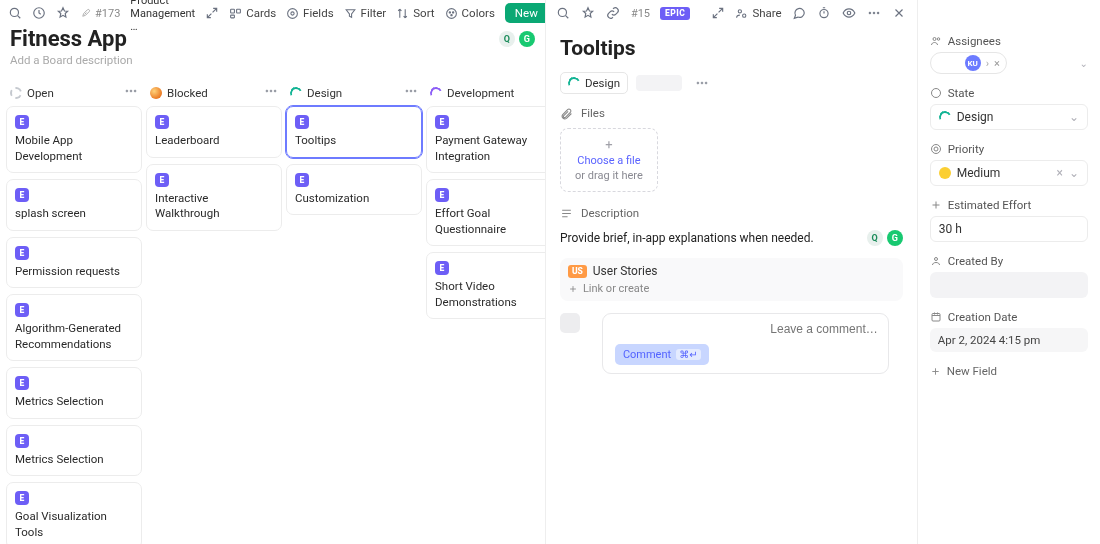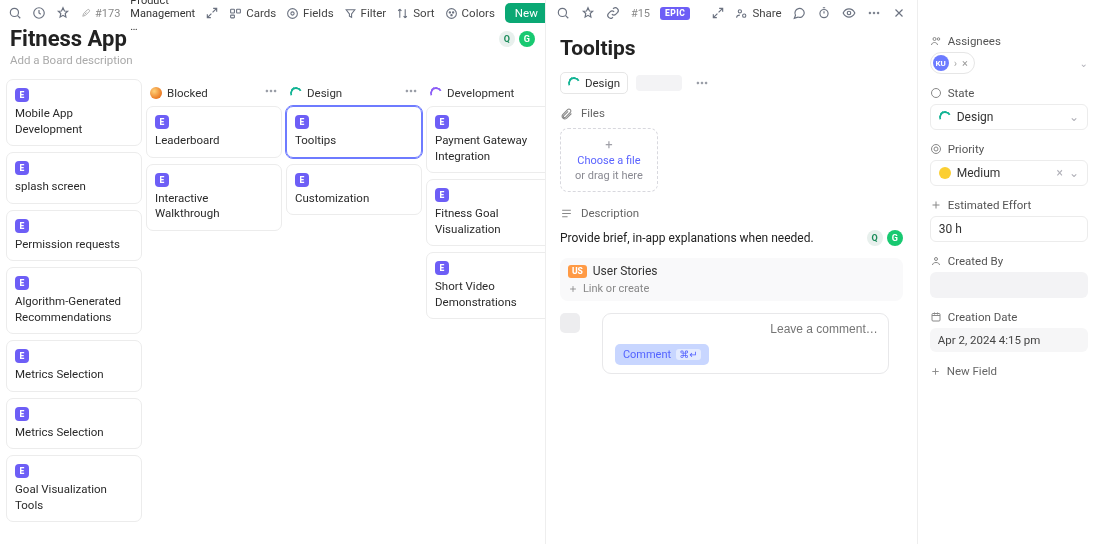--- a/index.html
+++ b/index.html
@@ -78,21 +78,21 @@
   .comment-btn { margin-top: 8px; display: inline-flex; align-items: center; gap: 5px; background: #c8d6ff; color: #5363ff; border-radius: 5px; padding: 4px 8px; font-size: 11px; }
   .comment-btn .kb { background: rgba(255,255,255,.5); border-radius: 3px; padding: 0 3px; font-size: 10px; }
   .comment-wrap { display:flex; gap:8px; margin:4px 14px; align-items:flex-start;}
   .comment-wrap .av { width:20px; height:20px; background:#ededef; border-radius:5px; flex-shrink:0; margin-top:4px;}
 
   
   .meta-sec { padding: 6px 12px; }
   .meta-lbl { display: flex; align-items: center; gap: 6px; font-size: 11.5px; color: #555; margin-bottom: 4px; }
   .meta-lbl svg { width: 12px; height: 12px; stroke: #888; }
   .assignee-chip { display: inline-flex; align-items: center; border: 1px solid #e6e6e6; border-radius: 14px; padding: 2px 6px 2px 2px; gap: 5px; font-size: 11px; }
-  .assignee-chip .av { width: 16px; height: 16px; border-radius: 50%; background: #6c7bff; color:#fff; font-size:8px; font-weight:700; display:inline-flex; align-items:center; justify-content:center; }
+  .assignee-chip .av { width: 16px; height: 16px; border-radius: 50%; background: #6c7bff; color:#fff; font-size:8px; font-weight:700; display:inline-flex; align-items:center; justify-content:center;margin-left:32px; }
   .assignee-chip .x { color:#999; font-size:11px; cursor:pointer; }
   .chip-row { display:flex; align-items:center; gap:6px; }
   .chip-row .chev { margin-left:auto; color:#b0b0b8; font-size:10px; }
   .field-box { border: 1px solid #ececec; border-radius: 6px; padding: 5px 8px; display:flex; align-items:center; gap:6px; font-size:12px; color:#333; }
   .field-val { background:#f6f6f7; border-radius:6px; padding:5px 8px; font-size:11.5px; color:#444; }
   .prio-dot { width:12px; height:12px; border-radius:50%; background:#fbcf33; }
   .new-field { display:flex; align-items:center; gap:6px; color:#666; font-size:11.5px; padding:6px 12px; cursor:pointer;text-align:right; }
   .new-field svg { width:11px; height:11px; stroke:#888; }
 
   .chev { cursor:pointer; }
@@ -182,20 +182,29 @@
 
     <div class="title-row">
       <h1>Fitness App</h1>
       <span class="badge-circle badge-q">Q</span>
       <span class="badge-circle badge-g">G</span>
     </div>
     <div class="desc-placeholder">Add a Board description</div>
 
     <div class="board" id="board">
         <div class="col">
+          <div class="col-head">
+            <span class="state-dot state-open"></span>
+    <span>Open</span>
+    <span class="dots"><svg viewBox="0 0 24 24" width="13" height="13" fill="#b6b6bd">
+                <circle cx="5" cy="12" r="1.6"></circle>
+                <circle cx="12" cy="12" r="1.6"></circle>
+                <circle cx="19" cy="12" r="1.6"></circle>
+              </svg></span>
+          </div>
           <div class="cards">
             <div class="card"><span class="epic-ico">E</span><div class="t">Mobile App Development</div></div>
             <div class="card"><span class="epic-ico">E</span><div class="t">splash screen</div></div>
             <div class="card"><span class="epic-ico">E</span><div class="t">Permission requests</div></div>
             <div class="card"><span class="epic-ico">E</span><div class="t">Algorithm-Generated Recommendations</div></div>
             <div class="card"><span class="epic-ico">E</span><div class="t">Metrics Selection</div></div>
             <div class="card"><span class="epic-ico">E</span><div class="t">Metrics Selection</div></div>
             <div class="card"><span class="epic-ico">E</span><div class="t">Goal Visualization Tools</div></div>
           </div>
         </div>
@@ -234,21 +243,21 @@
             <span class="state-dot state-dev"></span>
     <span>Development</span>
     <span class="dots"><svg viewBox="0 0 24 24" width="13" height="13" fill="#b6b6bd">
                 <circle cx="5" cy="12" r="1.6"></circle>
                 <circle cx="12" cy="12" r="1.6"></circle>
                 <circle cx="19" cy="12" r="1.6"></circle>
               </svg></span>
           </div>
           <div class="cards">
             <div class="card"><span class="epic-ico">E</span><div class="t">Payment Gateway Integration</div></div>
-            <div class="card"><span class="epic-ico">E</span><div class="t">Fitness Goal Visualization</div></div>
+            <div class="card"><span class="epic-ico">E</span><div class="t">Effort Goal Questionnaire</div></div>
             <div class="card"><span class="epic-ico">E</span><div class="t">Short Video Demonstrations</div></div>
           </div>
         </div>
       </div>
   </div>
 
   <div class="mid">
     <div class="toolbar">
       <span class="tool-icon">
           <svg viewBox="0 0 24 24" fill="none" stroke-width="2">

